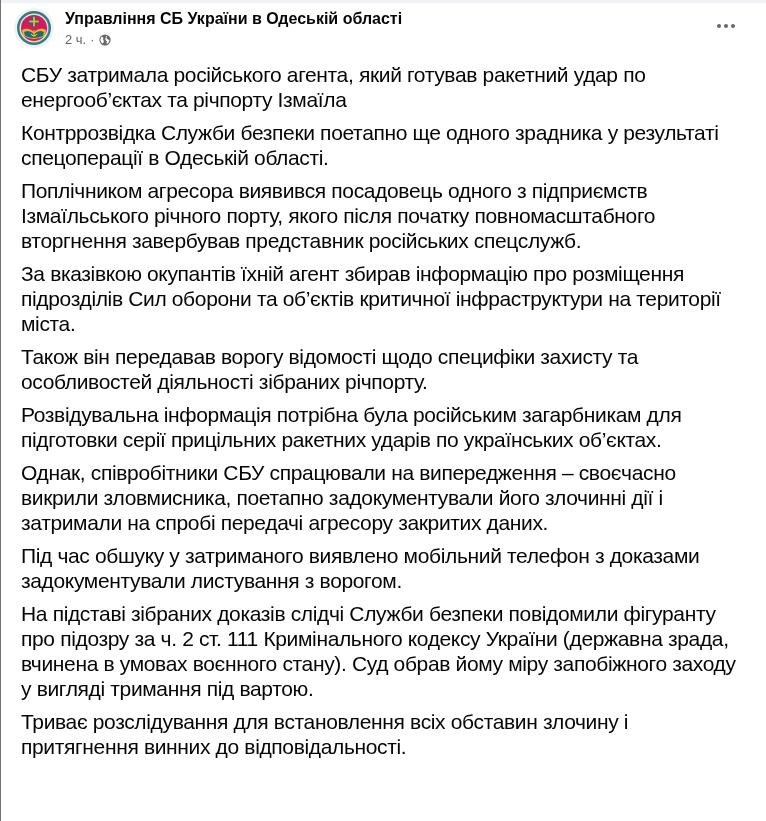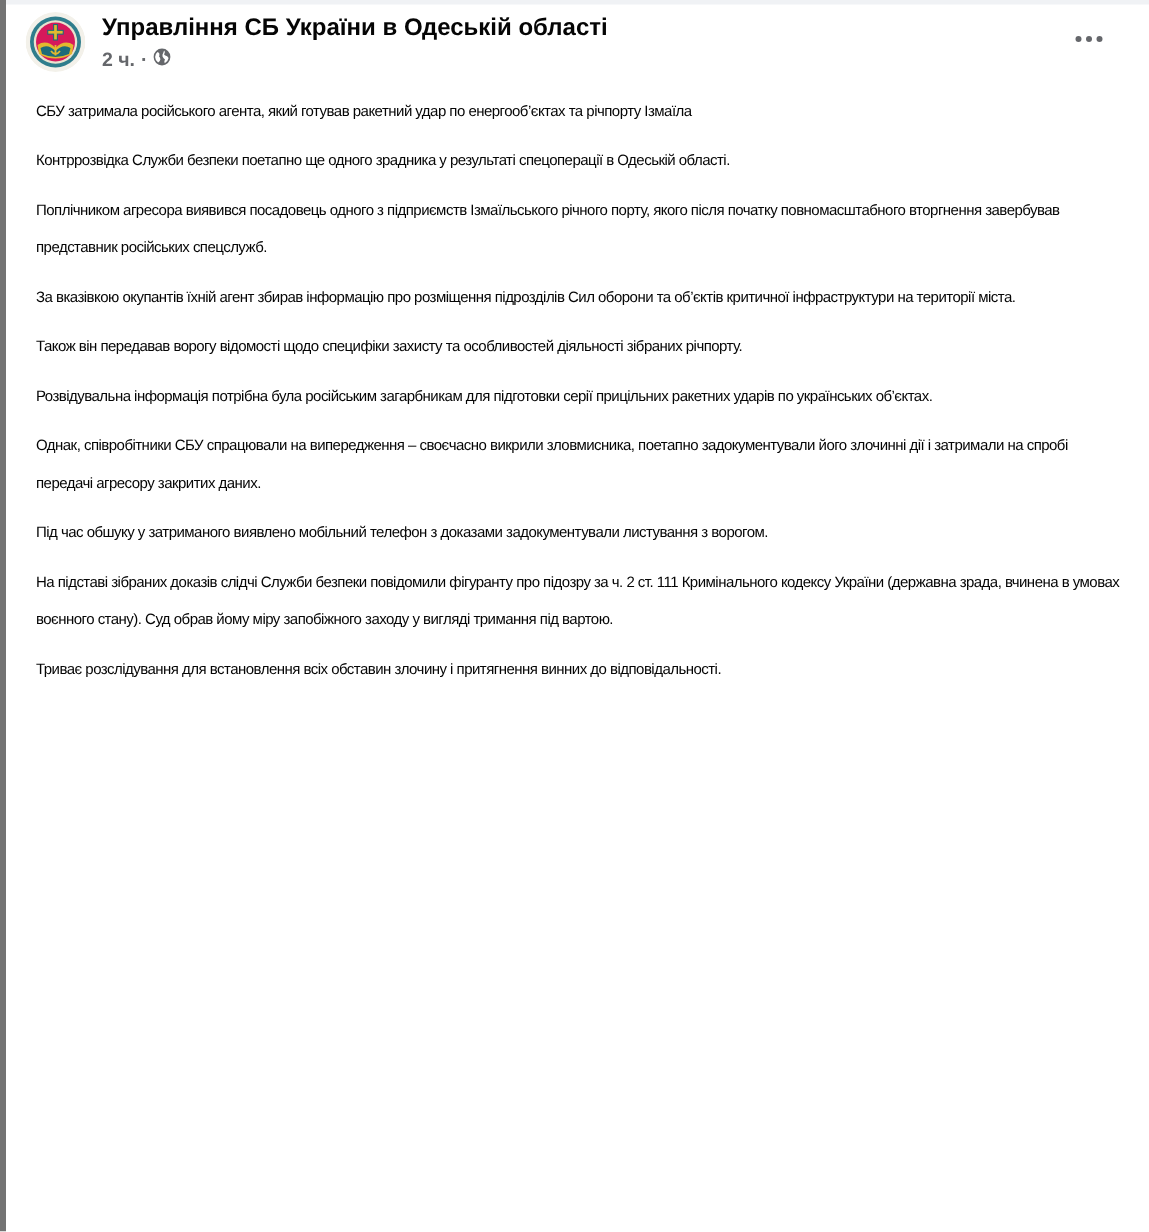--- a/index.html
+++ b/index.html
@@ -6,21 +6,21 @@
     body {
       width: 766px; height: 821px; overflow: hidden;
       background: #ffffff;
       font-family: "Liberation Sans", "DejaVu Sans", sans-serif;
       color: #050505;
     }
     .card {
       position: relative;
       width: 766px; height: 821px;
       background: #ffffff;
-      border-left: 4px solid #737373;
+      border-left: 1px solid #737373;
       box-sizing: border-box;
     }
     .top-strip {
       position: absolute; left: 0; top: 0; right: 0; height: 3px;
       background: #f0f2f5;
     }
     .header {
       position: absolute; left: 13px; top: 7px; right: 0; height: 46px;
       display: flex; align-items: flex-start;
     }
@@ -29,40 +29,40 @@
       overflow: hidden; flex: 0 0 40px; margin-right: 11px; margin-top: 1px;
       cursor: pointer;
     }
     .avatar svg { display: block; }
     .header-text { display: flex; flex-direction: column; }
     .page-name {
       font-size: 16px; font-weight: bold; color: #050505;
       line-height: 20px; margin-top: 2px; cursor: pointer;
     }
     .meta {
-      display: flex; align-items: flex-start; margin-top: 3px;
-      font-size: 13px; color: #65676b; line-height: 16px; font-weight: bold;
+      display: flex; align-items: center; margin-top: 3px;
+      font-size: 13px; color: #65676b; line-height: 16px;
     }
     .meta .time { cursor: pointer; }
     .meta .dot { margin: 0 4px; }
     .globe { display: inline-flex; width: 12px; height: 12px; }
     .more-button {
       position: absolute; right: 22px; top: 12px;
       width: 36px; height: 28px; border-radius: 50%;
       display: flex; align-items: center; justify-content: center;
       cursor: pointer;
     }
     .more-button .dots { display: flex; gap: 3px; }
     .more-button .dots span {
       width: 4px; height: 4px; border-radius: 50%; background: #65676b; display: block;
     }
     .body {
       position: absolute; left: 20px; top: 62px; width: 725px;
       font-family: "Liberation Sans", sans-serif;
-      font-size: 10px; line-height: 25px; color: #050505;
+      font-size: 21px; line-height: 25px; color: #050505;
       letter-spacing: -0.35px;
     }
     .body p { margin: 0 0 8px 0; }
   </style>
 </head>
 <body>
 
 <div class="card">
   <div class="top-strip"></div>
 

